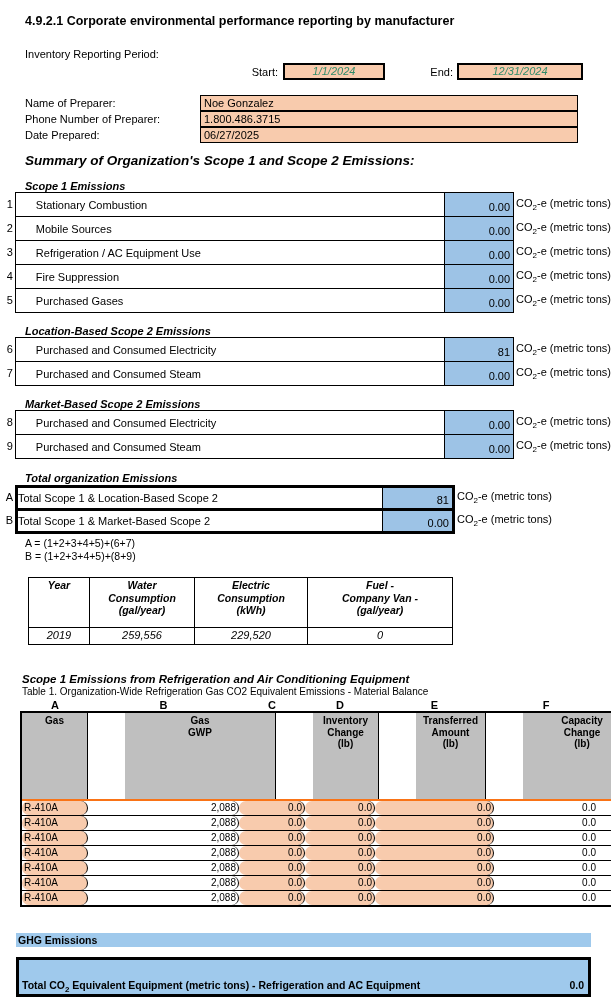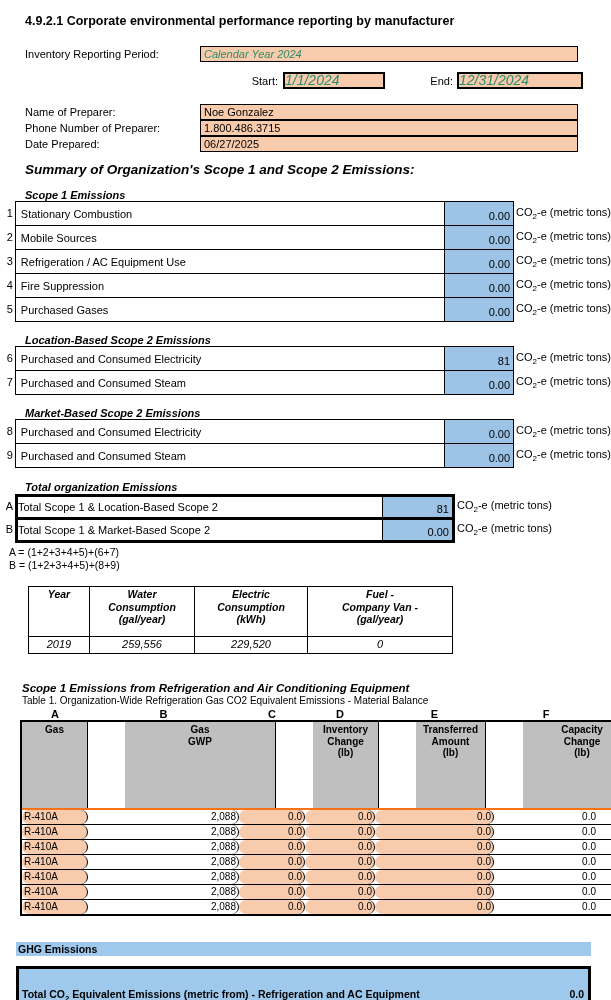--- a/index.html
+++ b/index.html
@@ -13,53 +13,53 @@
   .sheet { position: relative; padding-top: 14px; width: 611px; }
 
   .title { font-size: 12.5px; font-weight: bold; margin-left: 25px; }
 
   
   .form-row { display: flex; align-items: center; margin-left: 25px; height: 16px; }
   .flabel { width: 175px; font-size: 11px; }
   .cell { border: 1px solid #000; background: #F8CBAD; font-size: 11px; }
   .inv-period { width: 378px; height: 16px; line-height: 14px; padding-left: 3px;
     font-style: italic; color: #2E8B6A; }
-  .startend { margin-top: 10px; height: 17px; }
+  .startend { margin-top: 1px; height: 17px; }
   .se-label { font-size: 11px; text-align: right; }
   .sl1 { width: 258px; padding-right: 5px; }
   .sl2 { width: 72px; padding-right: 4px; }
   .se-cell { border: 2px solid #000; background: #F8CBAD; width: 102px; height: 17px;
-    font-size: 14px; line-height: 13px; text-align: left; font-style: italic; color: #2E8B6A; }
+    font-size: 11px; line-height: 13px; text-align: center; font-style: italic; color: #2E8B6A; }
   .se-cell.end { width: 126px; }
   .prep-block { margin-top: 15px; border-radius: 15px; }
   .prep-cell { width: 378px; height: 16px; line-height: 14px; padding-left: 3px; margin-top: -1px; }
 
   .summary-heading { margin: 10px 0 0 25px; font-size: 13.5px; font-weight: bold; font-style: italic; }
 
   .group-heading { margin: 12px 0 1px 25px; font-size: 11px; font-weight: bold; font-style: italic; }
 
   
   .egroup { margin-left: 2px; }
   .erow { display: flex; height: 25px; margin-top: -1px; }
   .enum { width: 13px; text-align: right; padding-right: 2px; font-size: 11px; line-height: 24px; }
   .ecell { border: 1px solid #000; font-size: 11px; display: flex; align-items: center; }
-  .ecell.lbl { width: 436px; padding-left: 5px; background: #fff; }
+  .ecell.lbl { width: 436px; padding-left: 20px; background: #fff; }
   .ecell.val { width: 71px; margin-left: -1px; background: #9DC3E6;
     align-items: flex-end; justify-content: flex-end; padding: 0 3px 3px 0; }
   .unit { margin-left: 2px; font-size: 11px; line-height: 23px; white-space: nowrap; }
 
   
   .trow { display: flex; margin-top: -3px; }
   .trow.first { margin-top: 0; }
   .tbox { display: flex; border: 3px solid #000; }
   .tlbl { width: 364px; height: 20px; background: #fff; font-size: 11px;
     display: flex; align-items: center; padding-left: 0; }
   .tval { width: 70px; border-left: 1px solid #000; background: #9DC3E6; font-size: 11px;
     display: flex; align-items: flex-end; justify-content: flex-end; padding: 0 3px 2px 0; }
-  .formulas { margin: 3px 0 0 9px; font-size: 10.5px; line-height: 13px; }
+  .formulas { margin: 3px 0 0 25px; font-size: 10.5px; line-height: 13px; }
 
   
   .ctable { margin: 14px 0 0 28px; border: 1px solid #000; width: -moz-fit-content; width: fit-content; }
   .chrow { display: flex; border-bottom: 1px solid #000; }
   .chcell { border-right: 1px solid #000000; font-size: 10.5px; font-weight: bold; font-style: italic;
     text-align: center; white-space: pre-line; line-height: 12.5px; padding: 1px 0 2px; min-height: 49px; }
   .cdrow { display: flex; }
   .cdcell { border-right: 1px solid #000; font-size: 11px; font-style: italic;
     text-align: center; height: 16px; line-height: 15px; }
   .cw0 { width: 61px; } .cw1 { width: 105px; } .cw2 { width: 113px; } .cw3 { width: 144px; border-right: none; }
@@ -91,21 +91,20 @@
 </style>
 </head>
 <body>
 
 <div class="sheet">
 
   <div class="title">4.9.2.1 Corporate environmental performance reporting by manufacturer</div>
 
   <div class="form-row" style="margin-top:18px;">
     <span class="flabel">Inventory Reporting Period:</span>
-    <div class="cell inv-period">Calendar Year 2024</div>
   </div>
   <div class="form-row startend">
     <span class="se-label sl1">Start:</span>
     <div class="se-cell">1/1/2024</div>
     <span class="se-label sl2">End:</span>
     <div class="se-cell end">12/31/2024</div>
   </div>
 
   <div class="prep-block">
     <div class="form-row">
@@ -319,17 +318,17 @@
       <div class="rdcell rw1 num-r">2,088</div>
       <div class="rdcell rw2 orange num-r">0.0</div>
       <div class="rdcell rw3 orange num-r">0.0</div>
       <div class="rdcell rw4 orange num-r">0.0</div>
       <div class="rdcell rw5 num-r">0.0</div>
     </div>
   </div>
 
   <div class="ghg-bar">GHG Emissions</div>
   <div class="total-box">
-    <span><span>Total CO</span><sub>2</sub><span> Equivalent Emissions  (metric from) - Refrigeration and AC Equipment</span></span>
+    <span><span>Total CO</span><sub>2</sub><span> Equivalent Equipment  (metric tons) - Refrigeration and AC Equipment</span></span>
     <span>0.0</span>
   </div>
 
 </div>
 
 </body></html>

